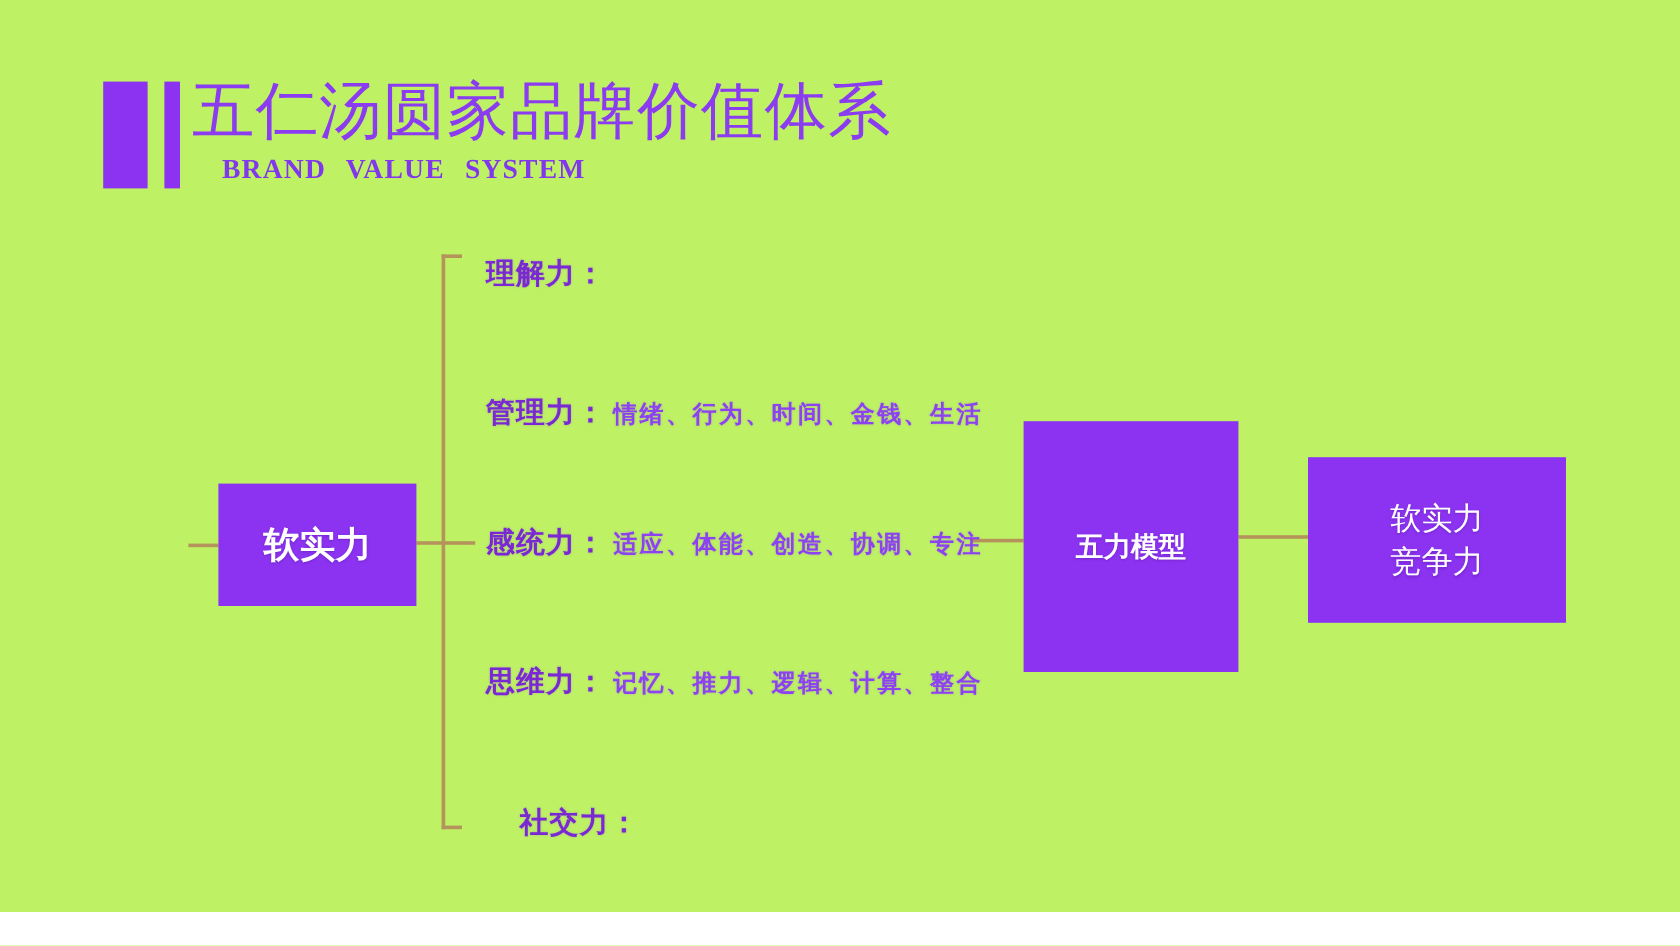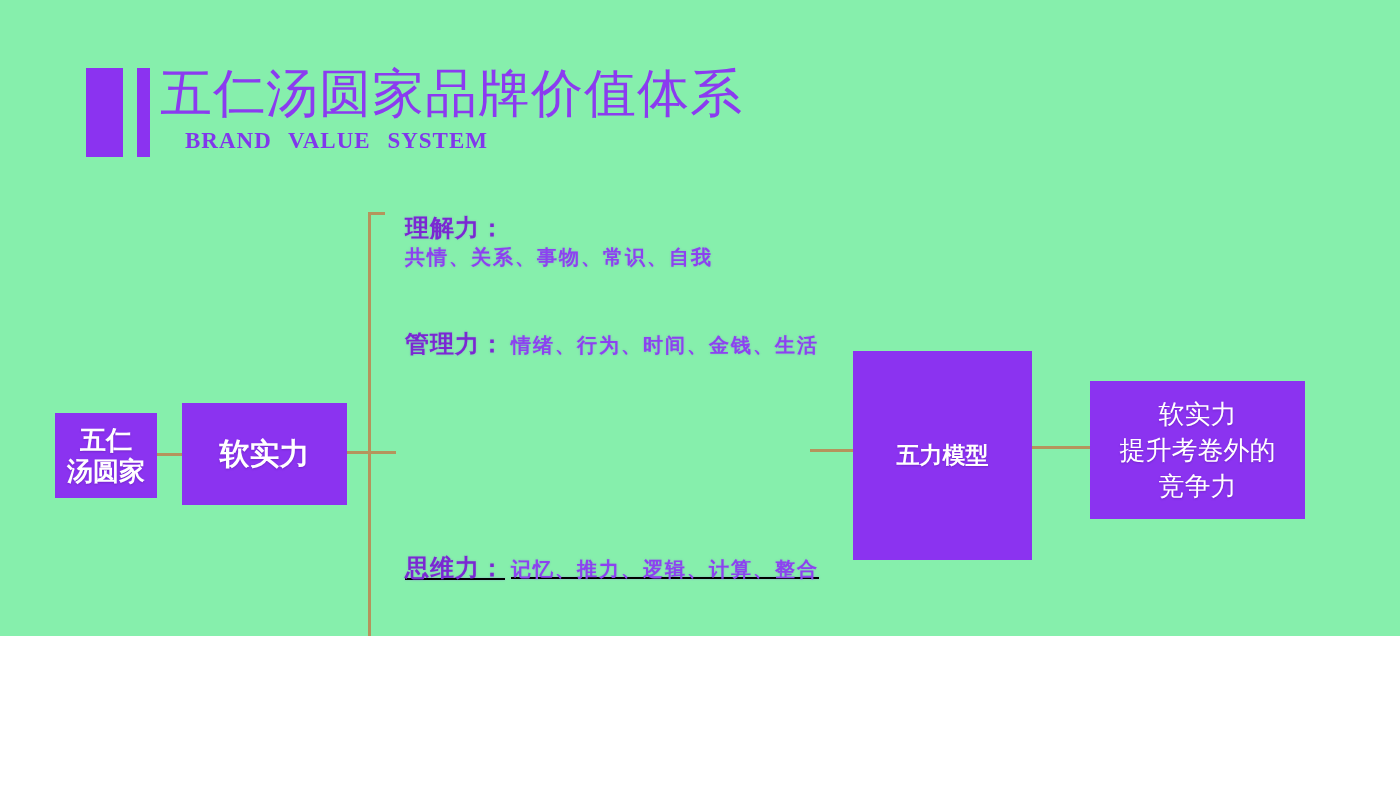--- a/index.html
+++ b/index.html
@@ -1,21 +1,21 @@
 <!DOCTYPE html>
 <html><head>
 <meta charset="utf-8">
 <style>
   * { margin: 0; padding: 0; box-sizing: border-box; }
   html, body { background: #ffffff; }
   .canvas {
     position: relative;
     width: 1400px;
-    height: 636px;
-    background: #86efac;
+    height: 760px;
+    background: #bef264;
     overflow: hidden;
     font-family: "Liberation Sans", sans-serif;
   }
 
   
   .bar { position: absolute; background: #8b33f0; }
   .bar-wide { left: 86px; top: 68px; width: 37px; height: 89px; }
   .bar-thin { left: 137px; top: 68px; width: 13px; height: 89px; }
   .page-title {
     position: absolute; left: 160px; top: 62px;
@@ -69,70 +69,68 @@
     text-shadow: 0 0 2px rgba(140,66,240,0.35);
   }
   .row-label {
     font-size: 24px; font-weight: 700; color: #7a28d2;
     margin-right: 6px; letter-spacing: 1px;
   }
   .row-items {
     font-size: 20px; font-weight: 700; color: #8c42f0;
     letter-spacing: 2px;
   }
-  .row-1 { top: 212px; flex-direction: column; }
+  .row-1 { top: 212px; }
   .row-2 { top: 328px; }
   .row-3 { top: 436px; }
-  .row-4 { top: 552px; text-decoration: underline; }
+  .row-4 { top: 552px; }
   .row-5 { top: 669px; margin-left: 28px; }
 </style>
 </head>
 <body>
 
 <div class="canvas">
 
   <div class="bar bar-wide"></div>
   <div class="bar bar-thin"></div>
   <div class="page-title">五仁汤圆家品牌价值体系</div>
   <div class="page-subtitle">BRAND VALUE SYSTEM</div>
 
   <div class="hline conn-brand-soft"></div>
   <div class="hline conn-soft-bracket"></div>
   <div class="vline bracket-v"></div>
   <div class="hline bracket-foot-top"></div>
   <div class="hline bracket-foot-bottom"></div>
   <div class="hline conn-row-model"></div>
   <div class="hline conn-model-result"></div>
 
-  <div class="node node-brand">
-    <span>五仁</span>
-    <span>汤圆家</span>
-  </div>
   <div class="node node-soft">
     <span>软实力</span>
   </div>
 
   <div class="row row-1">
     <span class="row-label">理解力：</span>
-    <span class="row-items">共情、关系、事物、常识、自我</span>
   </div>
   <div class="row row-2">
     <span class="row-label">管理力：</span>
     <span class="row-items">情绪、行为、时间、金钱、生活</span>
+  </div>
+  <div class="row row-3">
+    <span class="row-label">感统力：</span>
+    <span class="row-items">适应、体能、创造、协调、专注</span>
   </div>
   <div class="row row-4">
     <span class="row-label">思维力：</span>
     <span class="row-items">记忆、推力、逻辑、计算、整合</span>
   </div>
   <div class="row row-5">
     <span class="row-label">社交力：</span>
   </div>
 
   <div class="node node-model">
     <span>五力模型</span>
   </div>
   <div class="node node-result">
     <span>软实力</span>
-    <span>提升考卷外的</span>
     <span>竞争力</span>
   </div>
 
 </div>
 
 </body></html>

